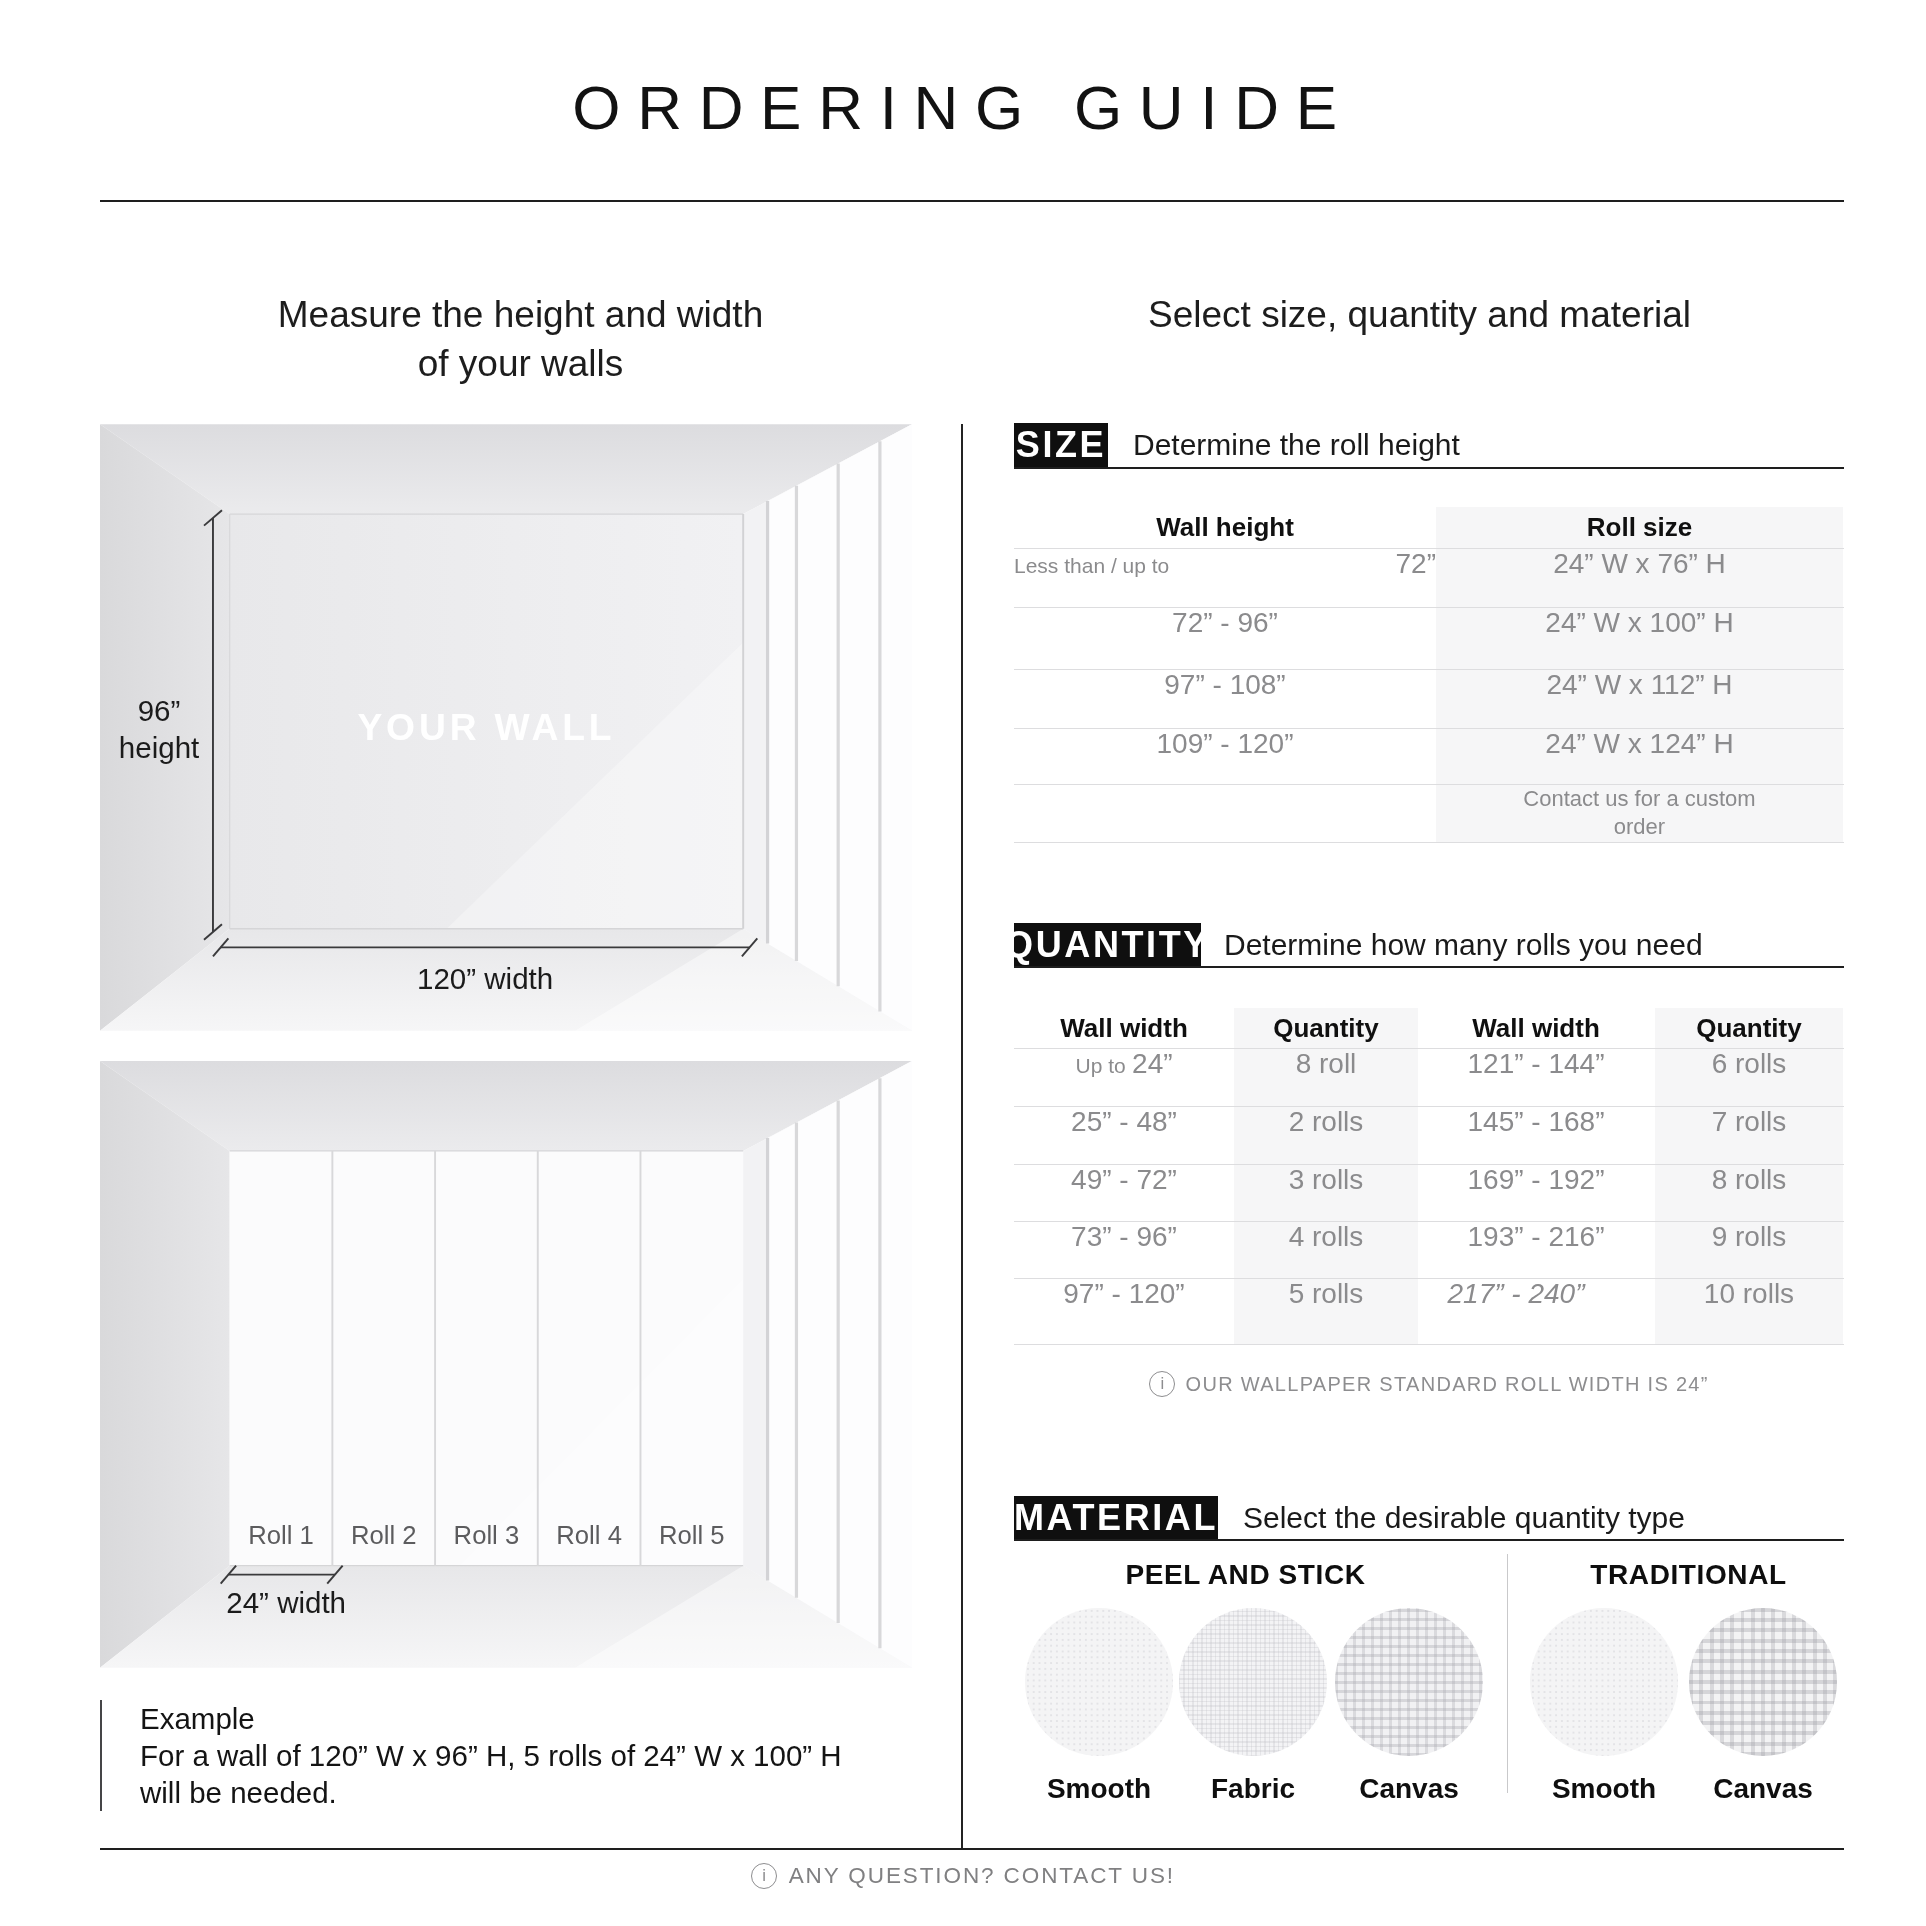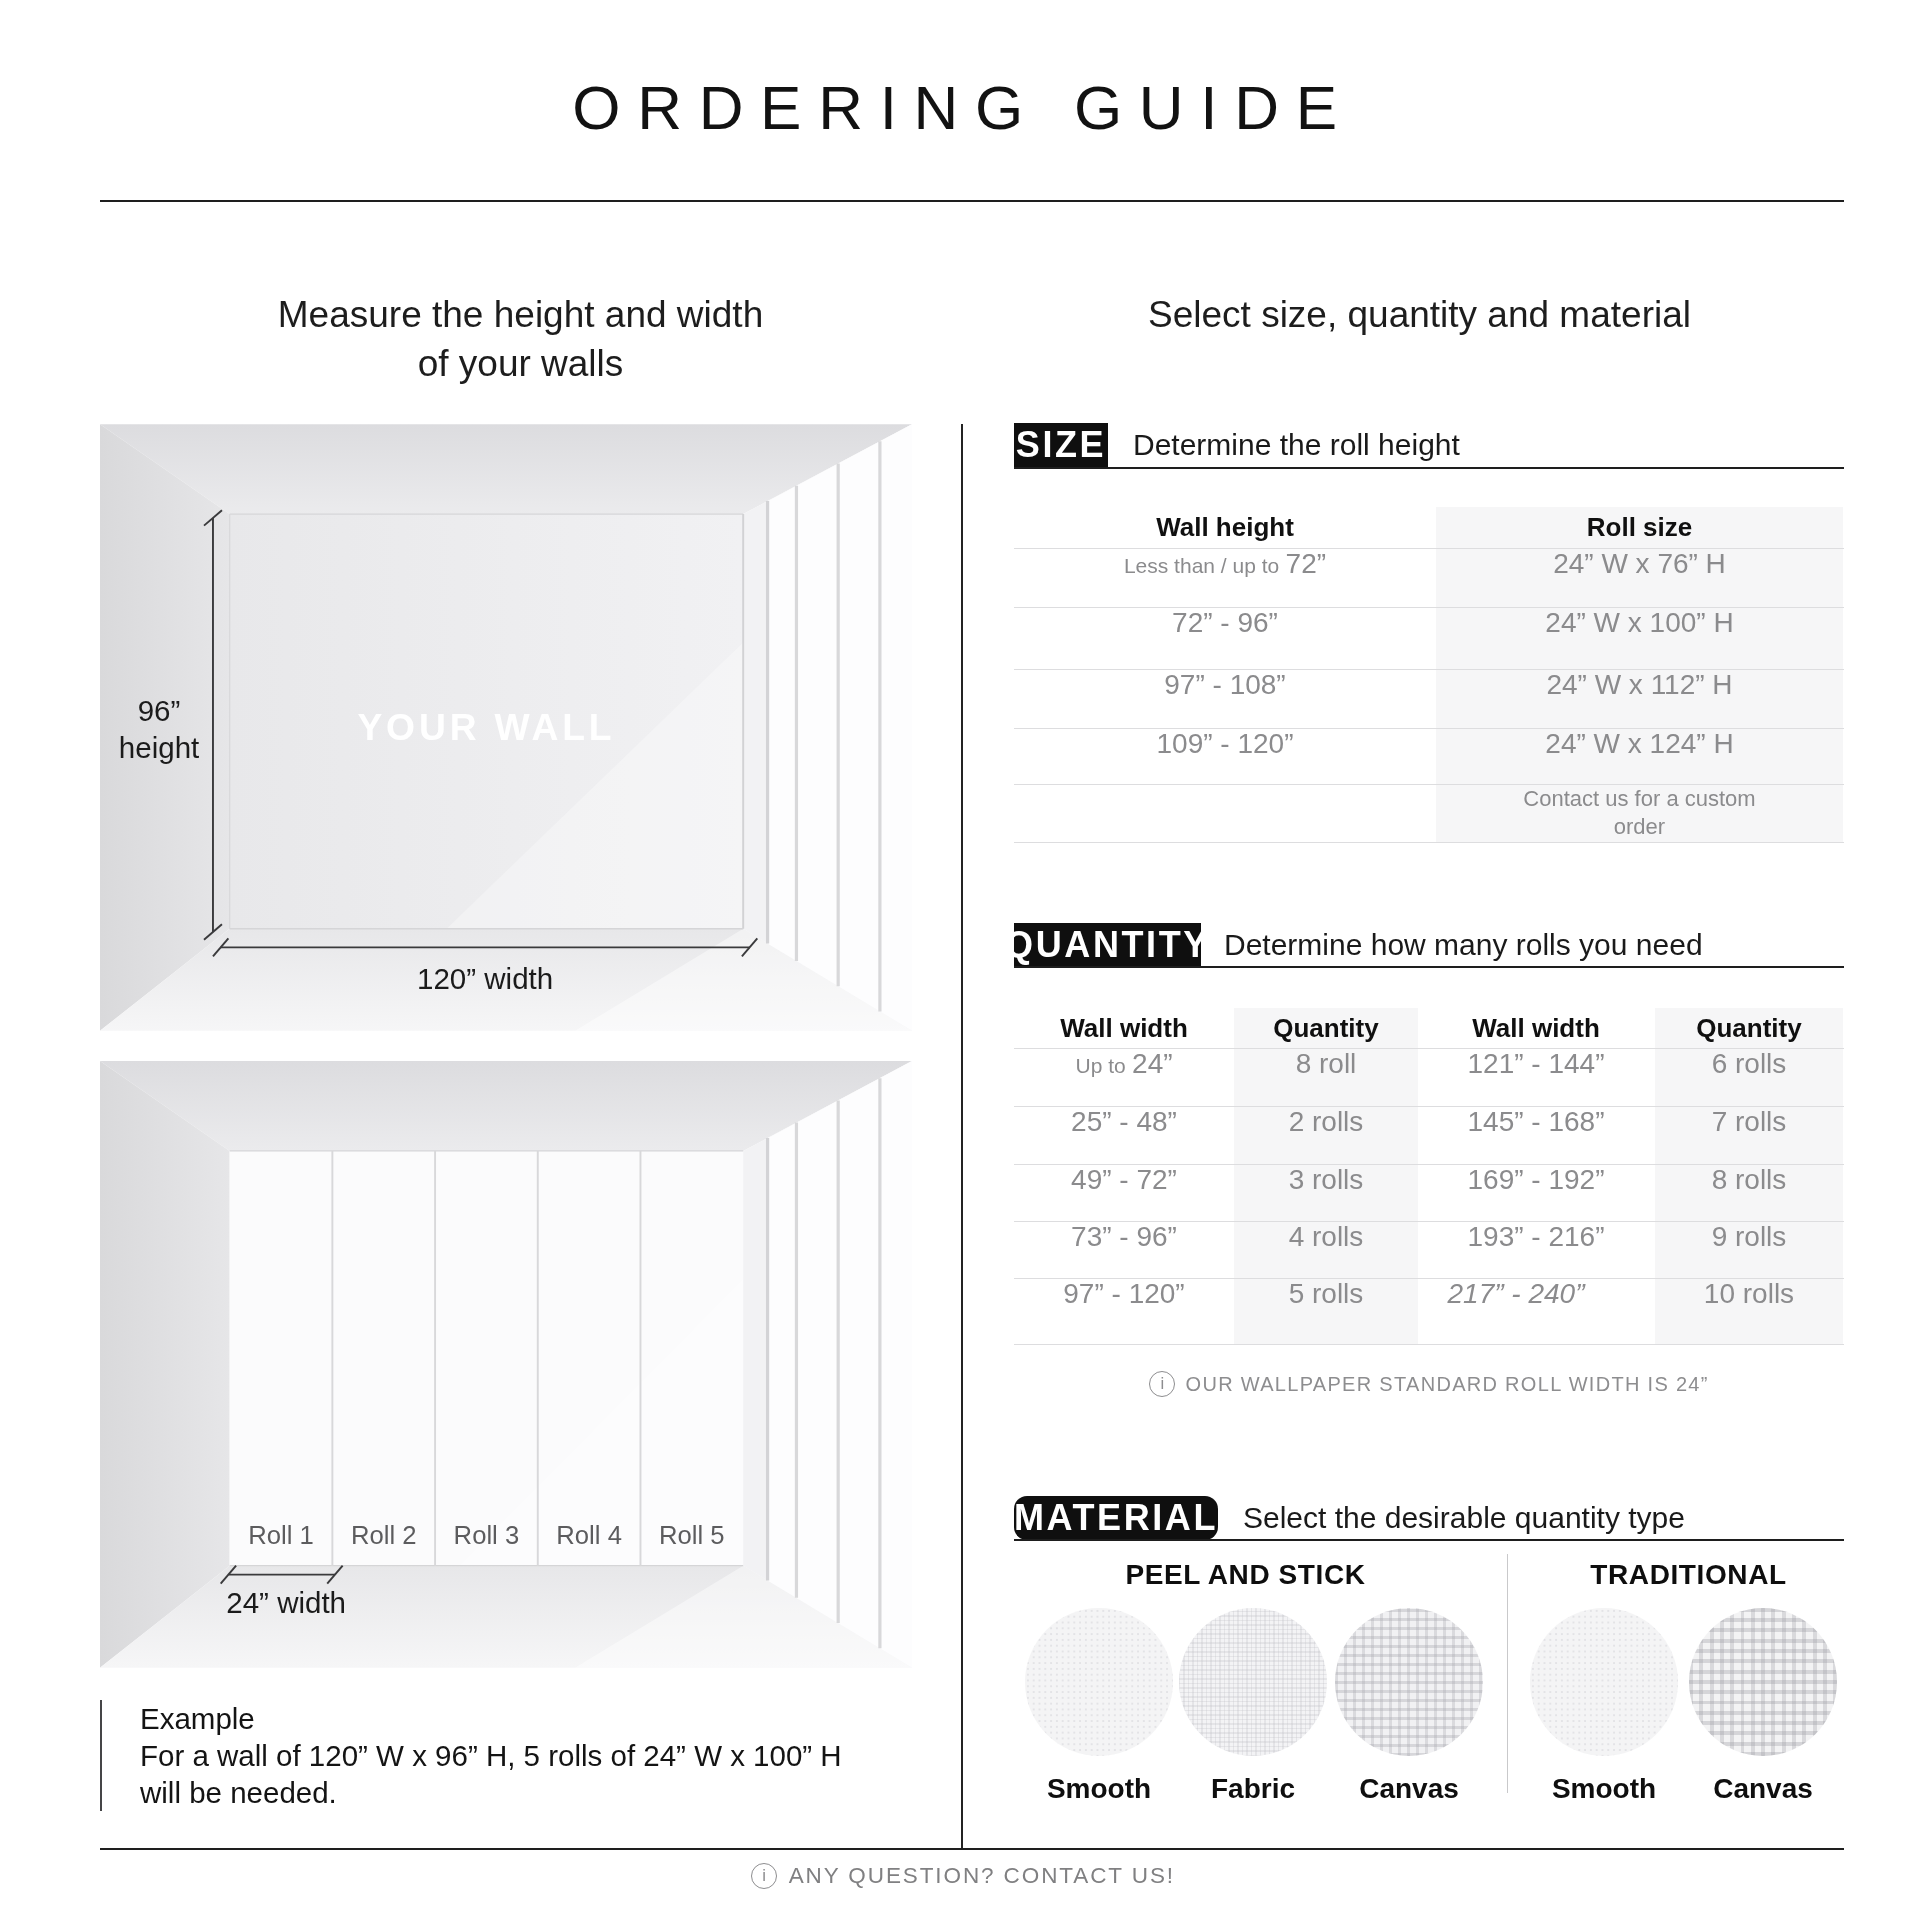--- a/index.html
+++ b/index.html
@@ -174,21 +174,21 @@
   <div class="abs badge" style="top:423px;left:1014px;width:94px;height:44px;">SIZE</div>
   <div class="abs subtitle" style="top:423px;left:1133px;height:44px;">Determine the roll height</div>
   <div class="abs rule" style="top:467px;left:1014px;width:830px;"></div>
 
   <div class="abs" style="top:507px;left:1014px;width:830px;height:336px;">
     <div class="abs colbg" style="top:0;left:422px;width:407px;height:336px;"></div>
     <div class="abs thead" style="top:0;left:0;width:422px;height:41px;">Wall height</div>
     <div class="abs thead" style="top:0;left:422px;width:407px;height:41px;">Roll size</div>
     <div class="abs sep" style="top:41px;left:0;width:830px;"></div>
 
-    <div class="abs cell" style="top:41px;left:0;width:422px;height:58px;">
+    <div class="abs cell" style="top:41px;left:0;width:422px;height:58px;justify-content:space-between;">
       <span class="pre">Less than / up to</span>
       <span>72”</span>
     </div>
     <div class="abs cell" style="top:41px;left:422px;width:407px;height:58px;">24” W x 76” H</div>
     <div class="abs sep" style="top:100px;left:0;width:830px;"></div>
 
     <div class="abs cell" style="top:100px;left:0;width:422px;height:63px;">
 
       <span>72” - 96”</span>
     </div>
@@ -272,21 +272,21 @@
     <div class="abs cell" style="top:270px;left:383px;width:238px;height:65px;font-style:italic;">217” - 240”</div>
     <div class="abs cell" style="top:270px;left:641px;width:188px;height:65px;">10 rolls</div>
     <div class="abs sep" style="top:336px;left:0;width:830px;"></div>
   </div>
 
   <div class="abs note-row" style="top:1371px;left:1014px;width:830px;">
     <span class="icircle">i</span>
     <span class="note-text">OUR WALLPAPER STANDARD ROLL WIDTH IS 24”</span>
   </div>
 
-  <div class="abs badge" style="top:1496px;left:1014px;width:204px;height:44px;border-radius:13px;">MATERIAL</div>
+  <div class="abs badge" style="top:1496px;left:1014px;width:204px;height:44px;">MATERIAL</div>
   <div class="abs subtitle" style="top:1496px;left:1243px;height:44px;">Select the desirable quantity type</div>
   <div class="abs rule" style="top:1539px;left:1014px;width:830px;"></div>
 
   <div class="abs group-label" style="top:1559px;left:1053px;width:385px;">PEEL AND STICK</div>
   <div class="abs group-label" style="top:1559px;left:1541px;width:295px;">TRADITIONAL</div>
   <div class="abs vline" style="top:1554px;left:1507px;height:239px;"></div>
 
   <div class="abs swatch sw-smooth" style="top:1608px;left:1025px;"></div>
   <div class="abs swatch sw-fabric" style="top:1608px;left:1179px;"></div>
   <div class="abs swatch sw-canvas" style="top:1608px;left:1335px;"></div>

